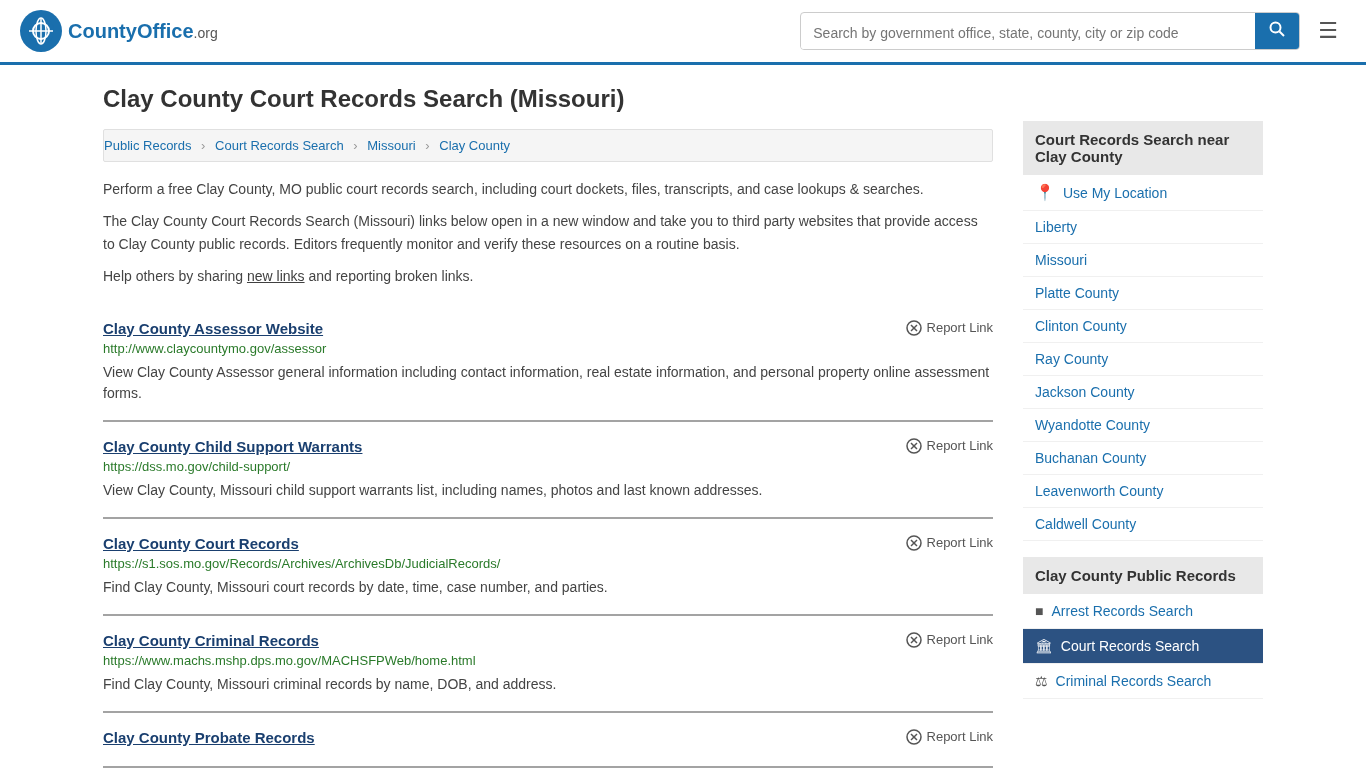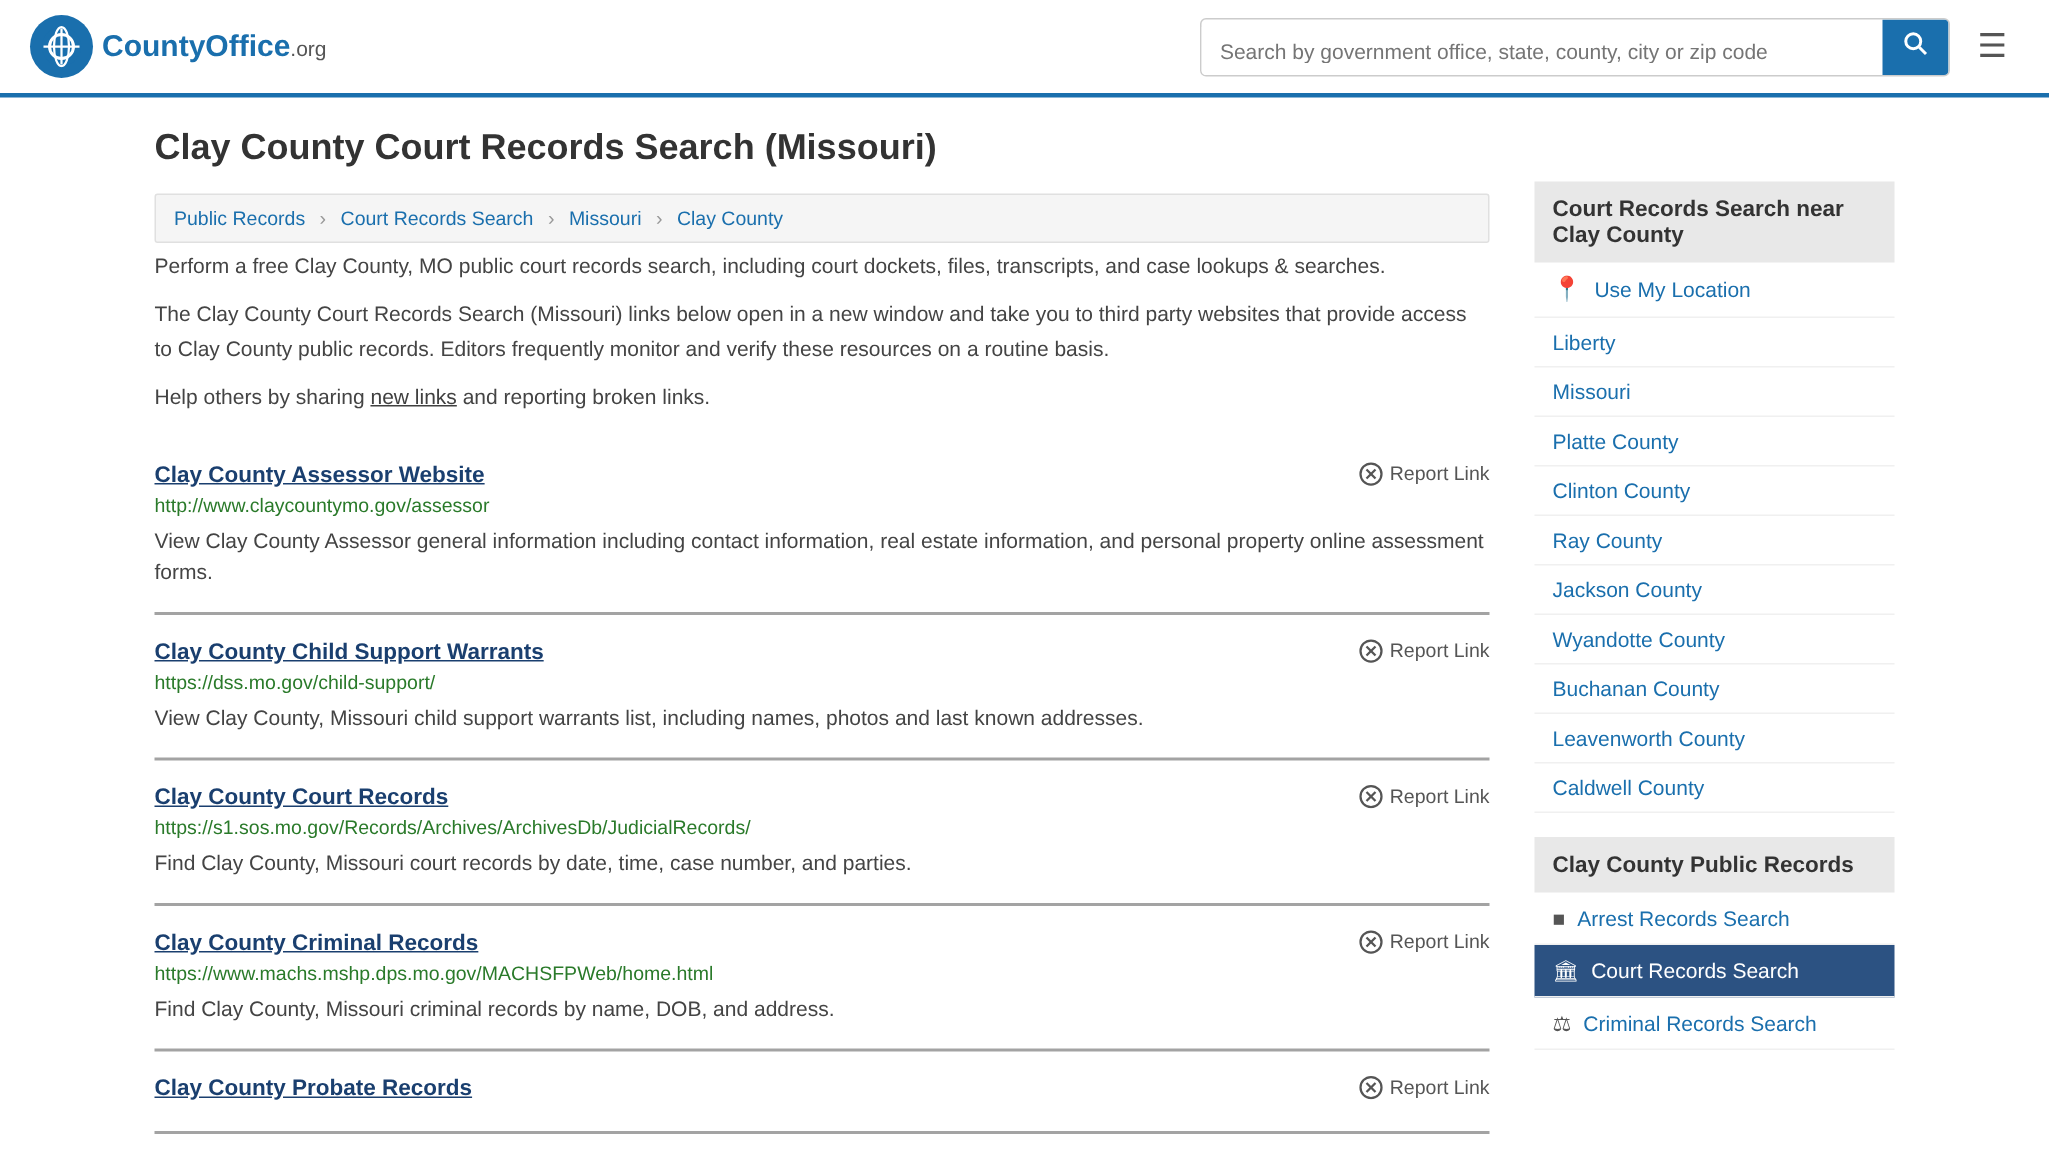--- a/index.html
+++ b/index.html
@@ -90,24 +90,24 @@
       font-size: 24px;
       font-weight: bold;
       color: #333;
       margin-bottom: 16px;
     }
 
     
     .breadcrumb {
       background: #f5f5f5;
       border: 1px solid #e0e0e0;
-      padding: 8px 12px;
+      padding: 8px 0;
       font-size: 13px;
       color: #555;
-      margin-bottom: 4px;
+      margin-bottom: 16px;
       border-radius: 2px;
     }
     .breadcrumb a {
       color: #1a6fad;
       text-decoration: none;
     }
     .breadcrumb .sep { margin: 0 6px; color: #999; }
 
     
     .description {

